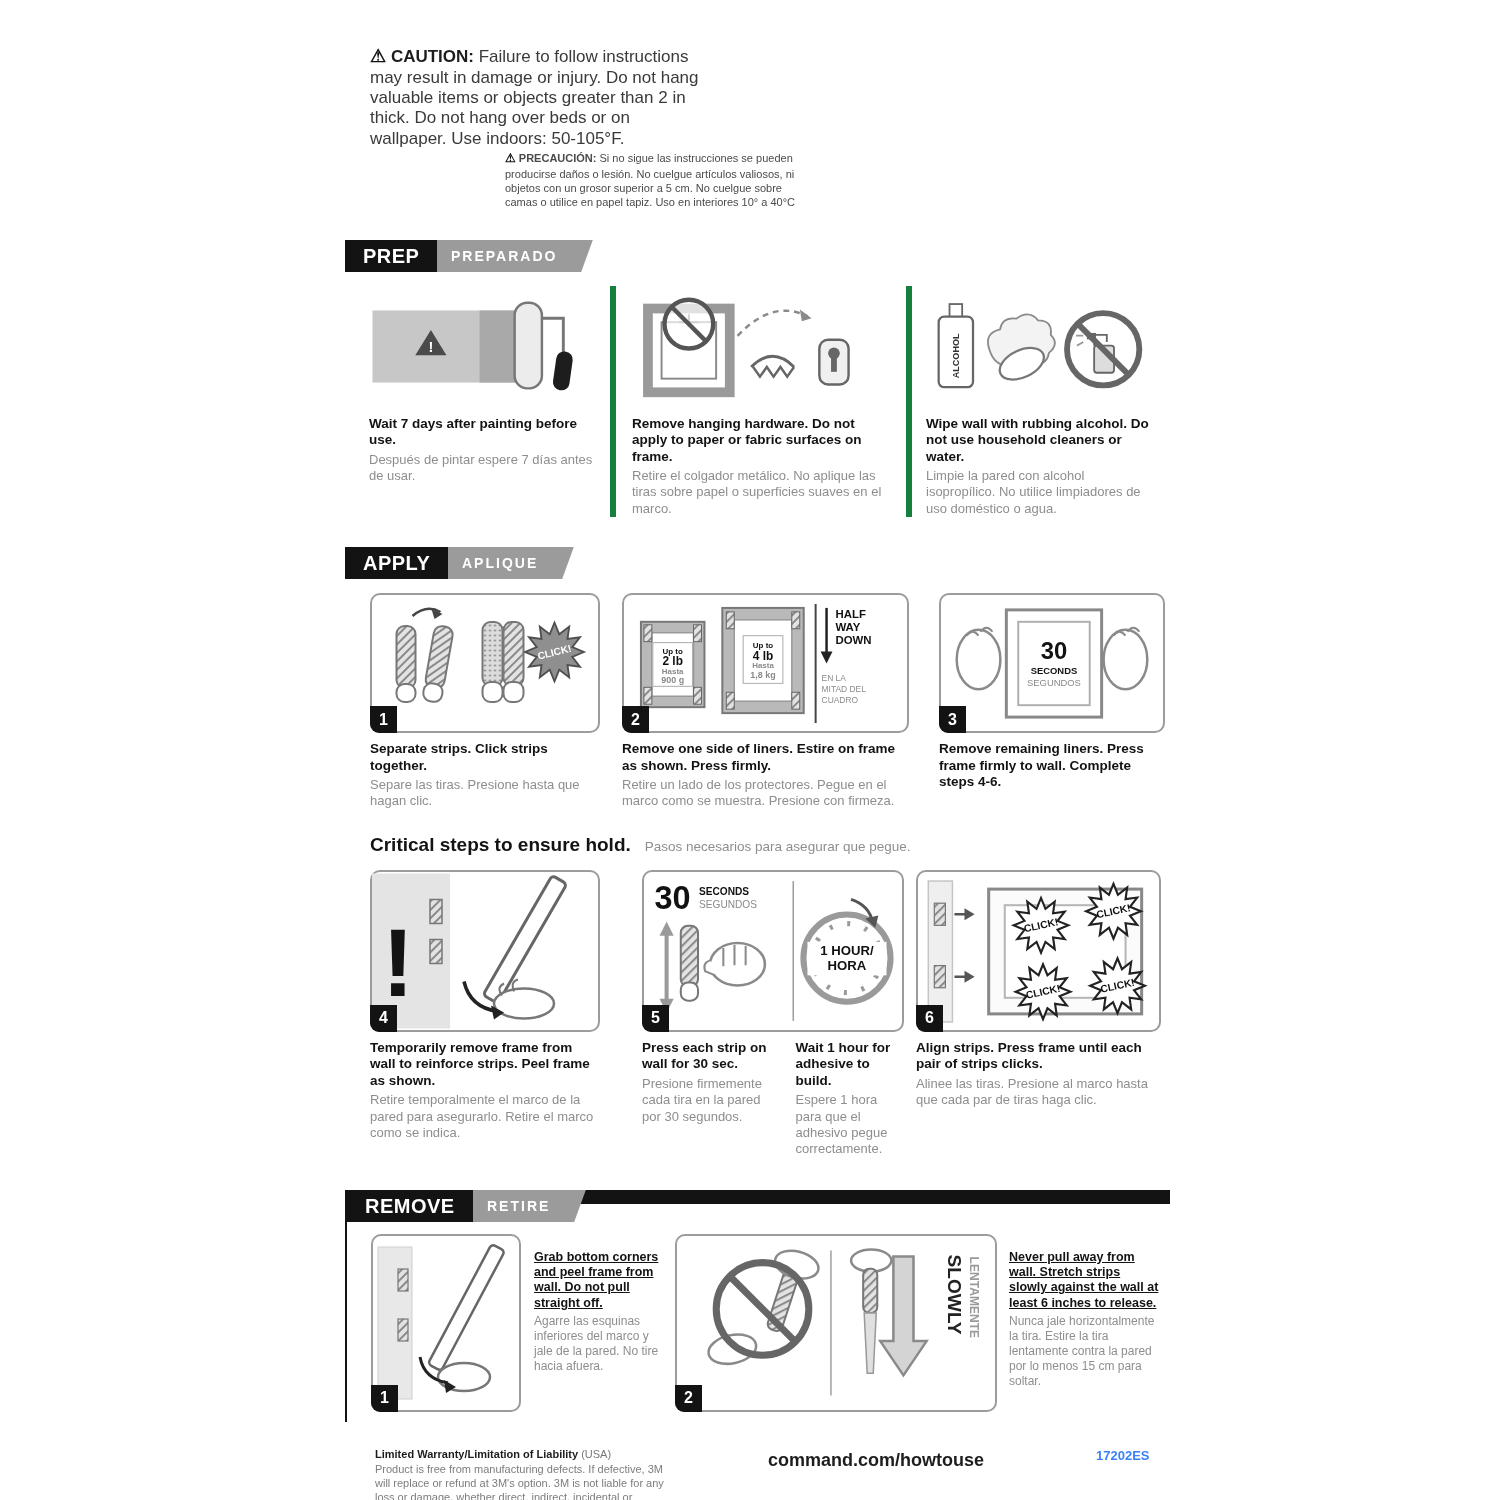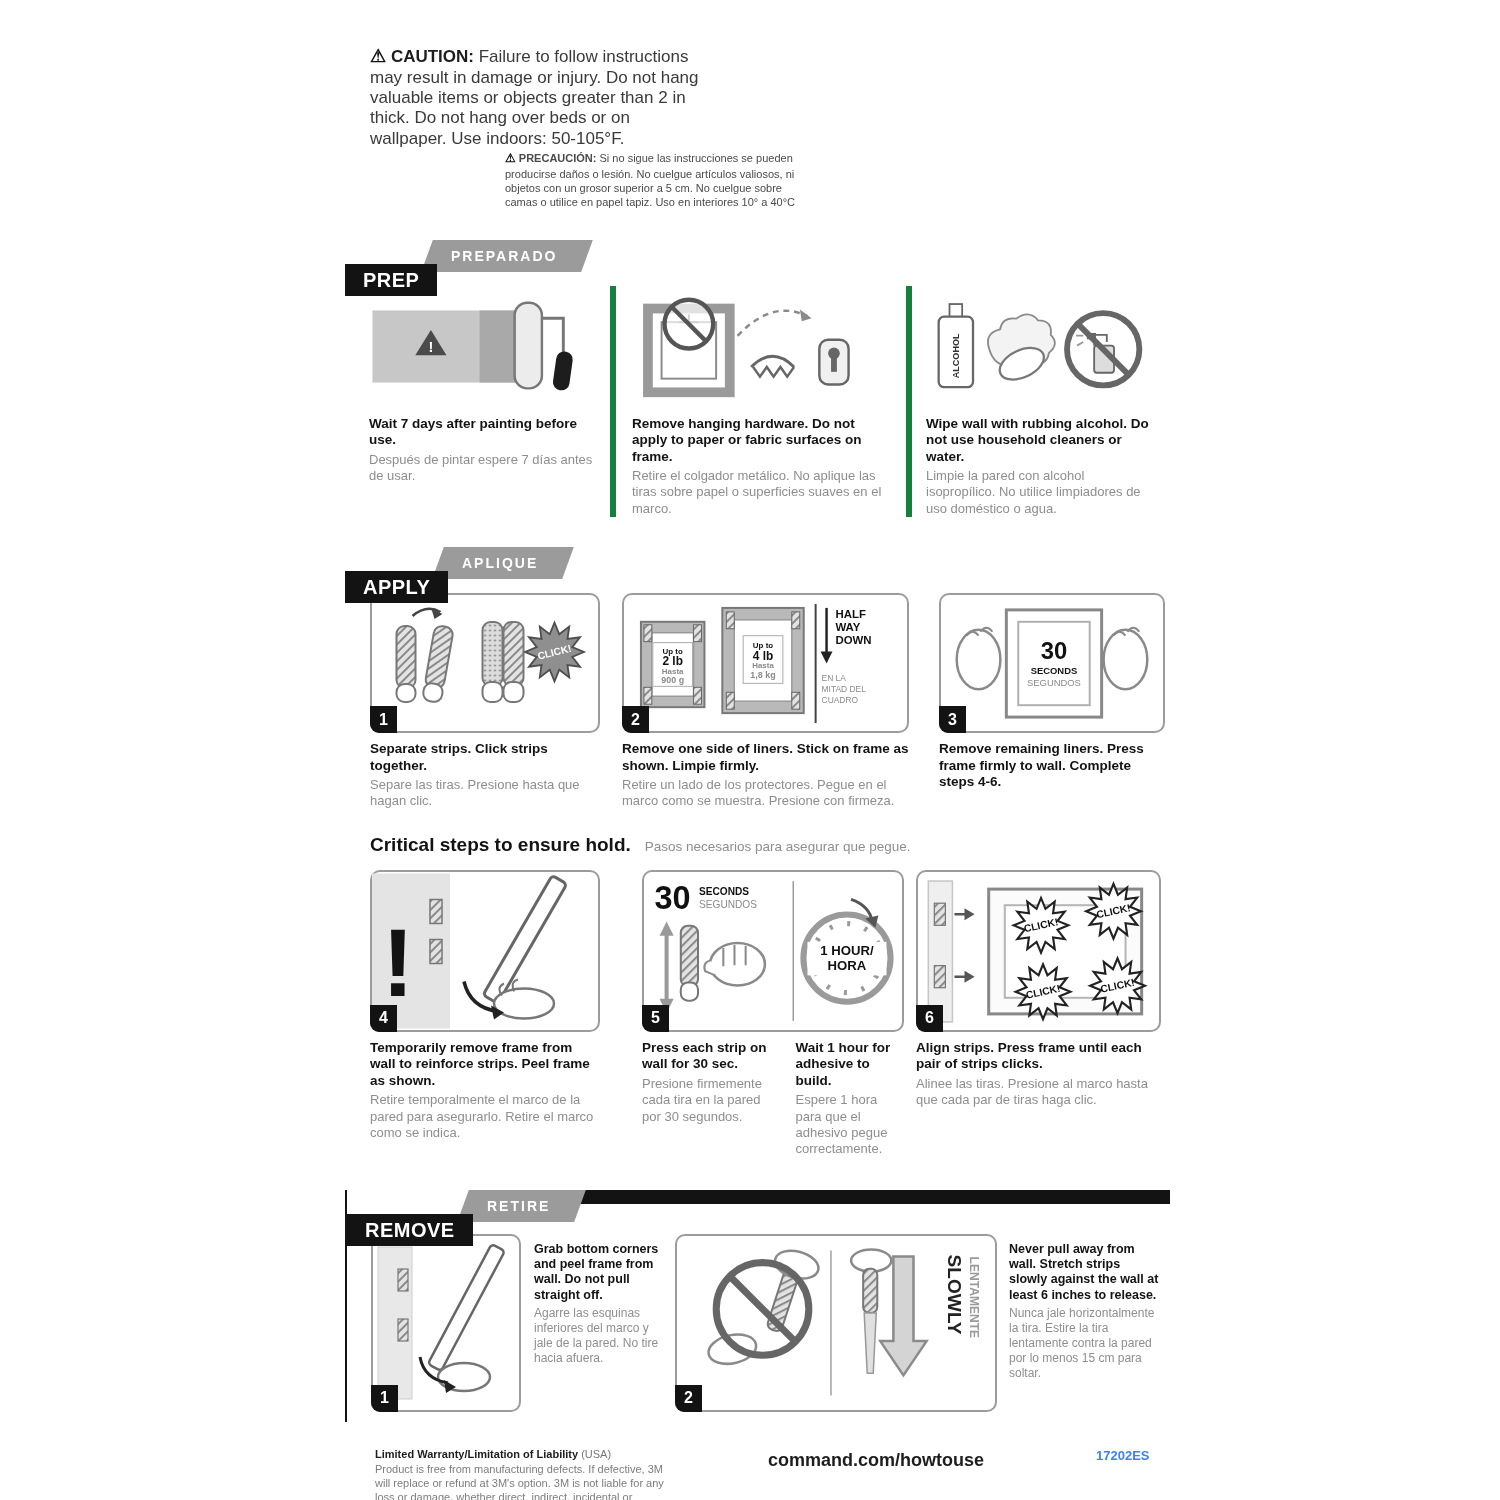--- a/index.html
+++ b/index.html
@@ -13,21 +13,21 @@
   .caution-en { width:338px; font-size:17px; line-height:1.2; color:#3a3a3a; }
   .caution-en b { color:#1d1d1d; }
   .caution-es { width:300px; margin-left:135px; font-size:11px; line-height:1.3; color:#4a4a4a; margin-top:2px; }
   .warn-icon { font-weight:bold; color:#111; }
   .caution-en .warn-icon { font-size:18px; }
   .caution-es .warn-icon { font-size:12px; }
 
   
   .sec-header { display:flex; align-items:flex-start; margin-top:30px; height:32px; }
   .sec-black { background:#131313; color:#fff; font-weight:bold; font-size:20px; letter-spacing:.5px;
-               padding:5px 18px 6px; position:relative; z-index:2; height:32px;margin-top:24px; }
+               padding:5px 18px 6px; position:relative; z-index:2; height:32px; }
   .sec-gray { background:#9b9b9b; color:#fff; font-weight:bold; font-size:14px; letter-spacing:2px;
               padding:8px 30px 8px 24px; height:32px; transform:skewX(-20deg); margin-left:-10px; }
   .sec-gray > span { display:inline-block; transform:skewX(20deg); }
   .sec-bar { flex:1; height:14px; background:#131313; margin-left:-8px; }
 
   
   .prep-row { display:flex; margin-top:14px; }
   .prep-col { padding:0 14px 0 24px; }
   .prep-col.c1 { width:265px; }
   .prep-col.c2 { width:296px; padding-left:16px; }
@@ -58,21 +58,21 @@
   .cap5-row .cb { width:112px; margin-left:10px; }
 
   
   .remove-section { margin-top:32px; border-left:2px solid #131313; }
   .remove-section .sec-header { margin-top:0; }
   .remove-row { display:flex; margin-top:12px; padding-left:24px; padding-bottom:10px; }
   .rm-box1 { width:150px; height:178px; }
   .rm-cap1 { width:126px; margin-left:13px; }
   .rm-box2 { width:322px; height:178px; margin-left:15px; }
   .rm-cap2 { width:152px; margin-left:12px; }
-  .rm-cap1 .cap-en, .rm-cap2 .cap-en { font-size:12.5px; margin-top:8px; }
+  .rm-cap1 .cap-en, .rm-cap2 .cap-en { font-size:12.5px; margin-top:16px;text-decoration:underline; }
   .rm-cap1 .cap-es, .rm-cap2 .cap-es { font-size:12px; }
   .rm-illus { width:100%; height:100%; display:flex; align-items:center; justify-content:center; }
 
   
   .footer { display:flex; margin-top:26px; padding-left:30px; }
   .fw { width:305px; }
   .fw-title { font-size:11px; font-weight:bold; color:#1d1d1d; }
   .fw-title .region { font-weight:normal; color:#777; }
   .fw-body { font-size:11px; line-height:1.3; color:#7d7d7d; margin-top:2px; }
   .furl { margin-left:88px; font-weight:bold; font-size:18px; color:#1d1d1d; margin-top:2px; }
@@ -243,21 +243,21 @@
             <polygon points="197,68 191,56 203,56" fill="#222"></polygon>
             <text x="206" y="22" font-size="11.5" font-weight="bold" fill="#111">HALF</text>
             <text x="206" y="35" font-size="11.5" font-weight="bold" fill="#111">WAY</text>
             <text x="206" y="48" font-size="11.5" font-weight="bold" fill="#111">DOWN</text>
             <text x="192" y="86" font-size="8.5" fill="#8a8a8a">EN LA</text>
             <text x="192" y="97" font-size="8.5" fill="#8a8a8a">MITAD DEL</text>
             <text x="192" y="108" font-size="8.5" fill="#8a8a8a">CUADRO</text>
           </svg>
           <div class="badge">2</div>
         </div>
-        <div class="cap-en">Remove one side of liners. Stick on frame as shown. Limpie firmly.</div>
+        <div class="cap-en">Remove one side of liners. Estire on frame as shown. Press firmly.</div>
         <div class="cap-es">Retire un lado de los protectores. Pegue en el marco como se muestra. Presione con firmeza.</div>
       </div>
 
       <div class="w3">
         <div class="step-box hbox">
           <svg width="212" height="134" viewBox="0 0 212 135">
             <ellipse cx="32" cy="64" rx="22" ry="30" fill="#fff" stroke="#8a8a8a" stroke-width="2.5"></ellipse>
             <path d="M20,40 q6,-8 12,0 M34,36 q6,-8 12,0" stroke="#8a8a8a" stroke-width="2" fill="none"></path>
             <ellipse cx="180" cy="64" rx="22" ry="30" fill="#fff" stroke="#8a8a8a" stroke-width="2.5"></ellipse>
             <path d="M168,40 q6,-8 12,0 M182,36 q6,-8 12,0" stroke="#8a8a8a" stroke-width="2" fill="none"></path>

